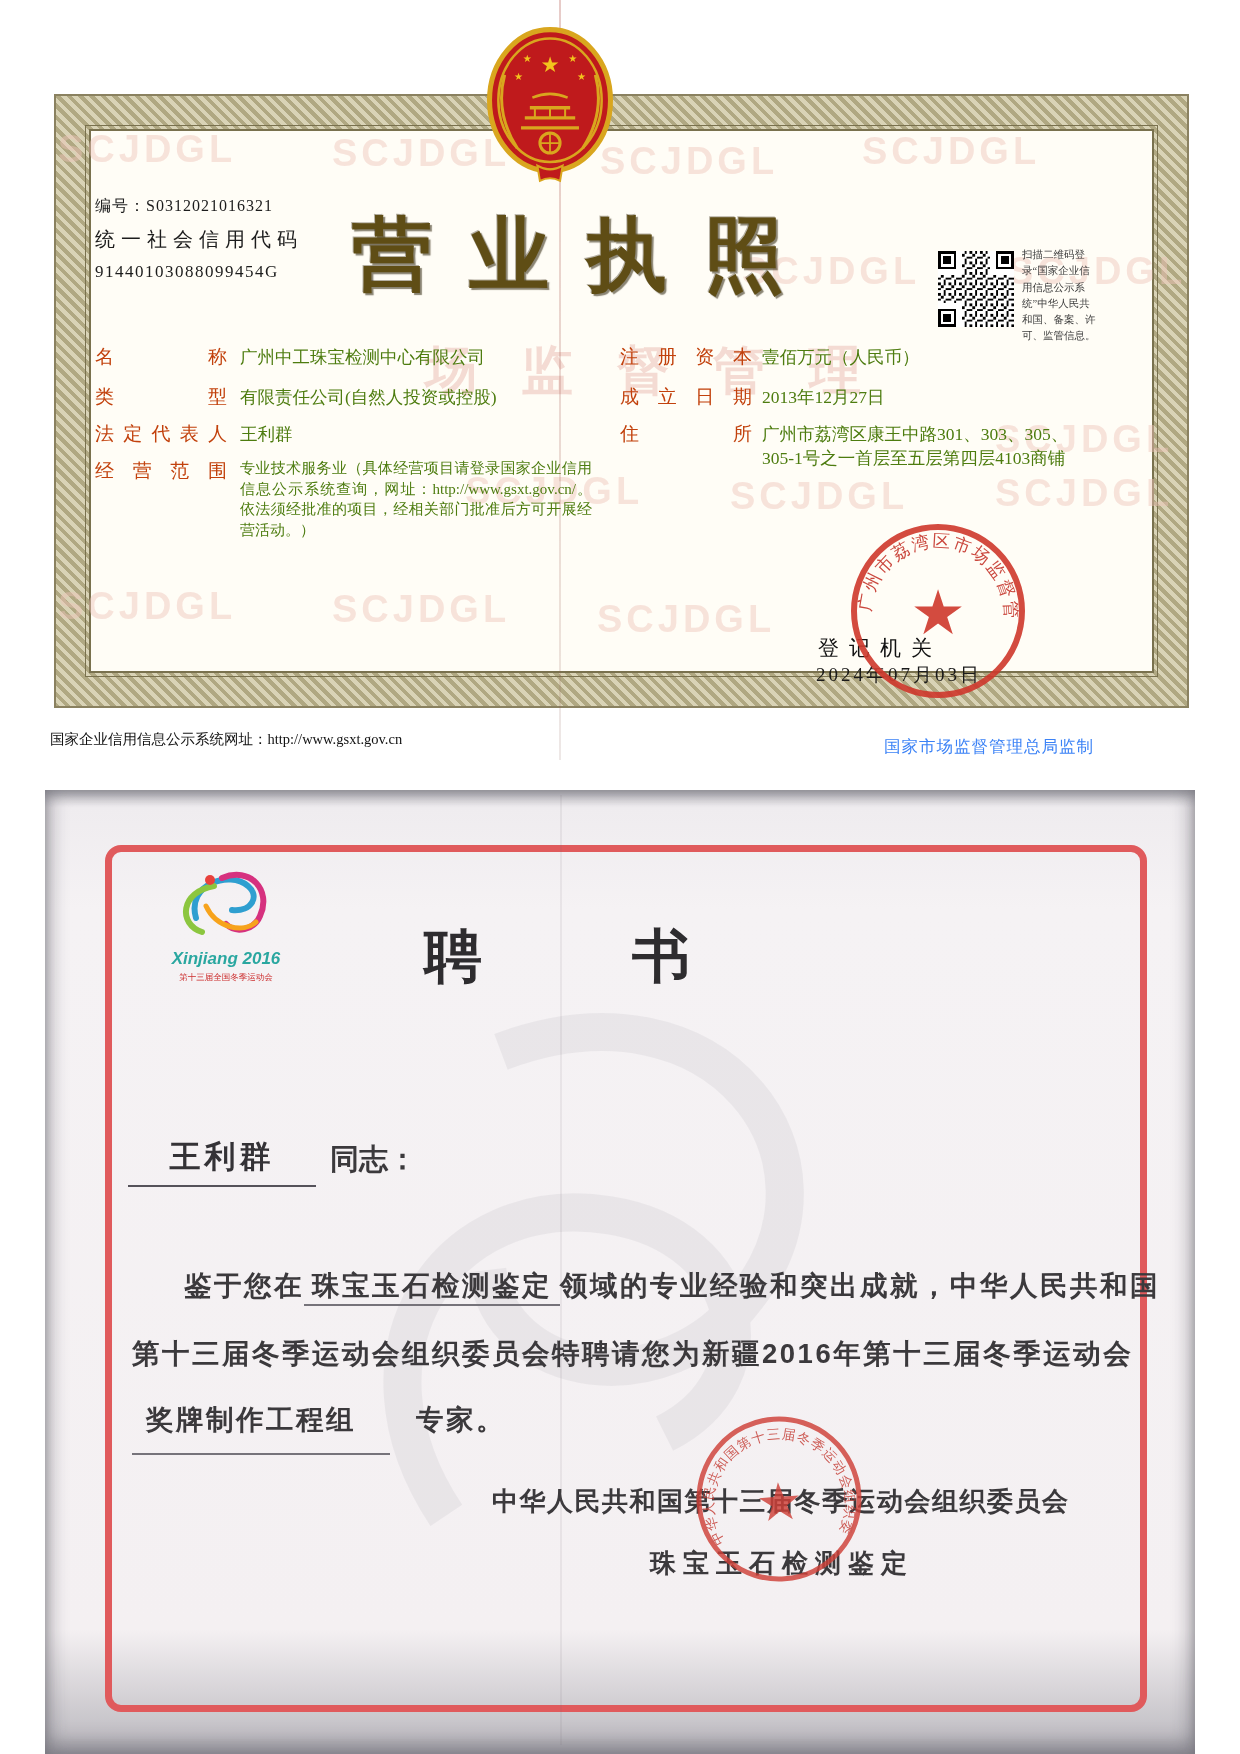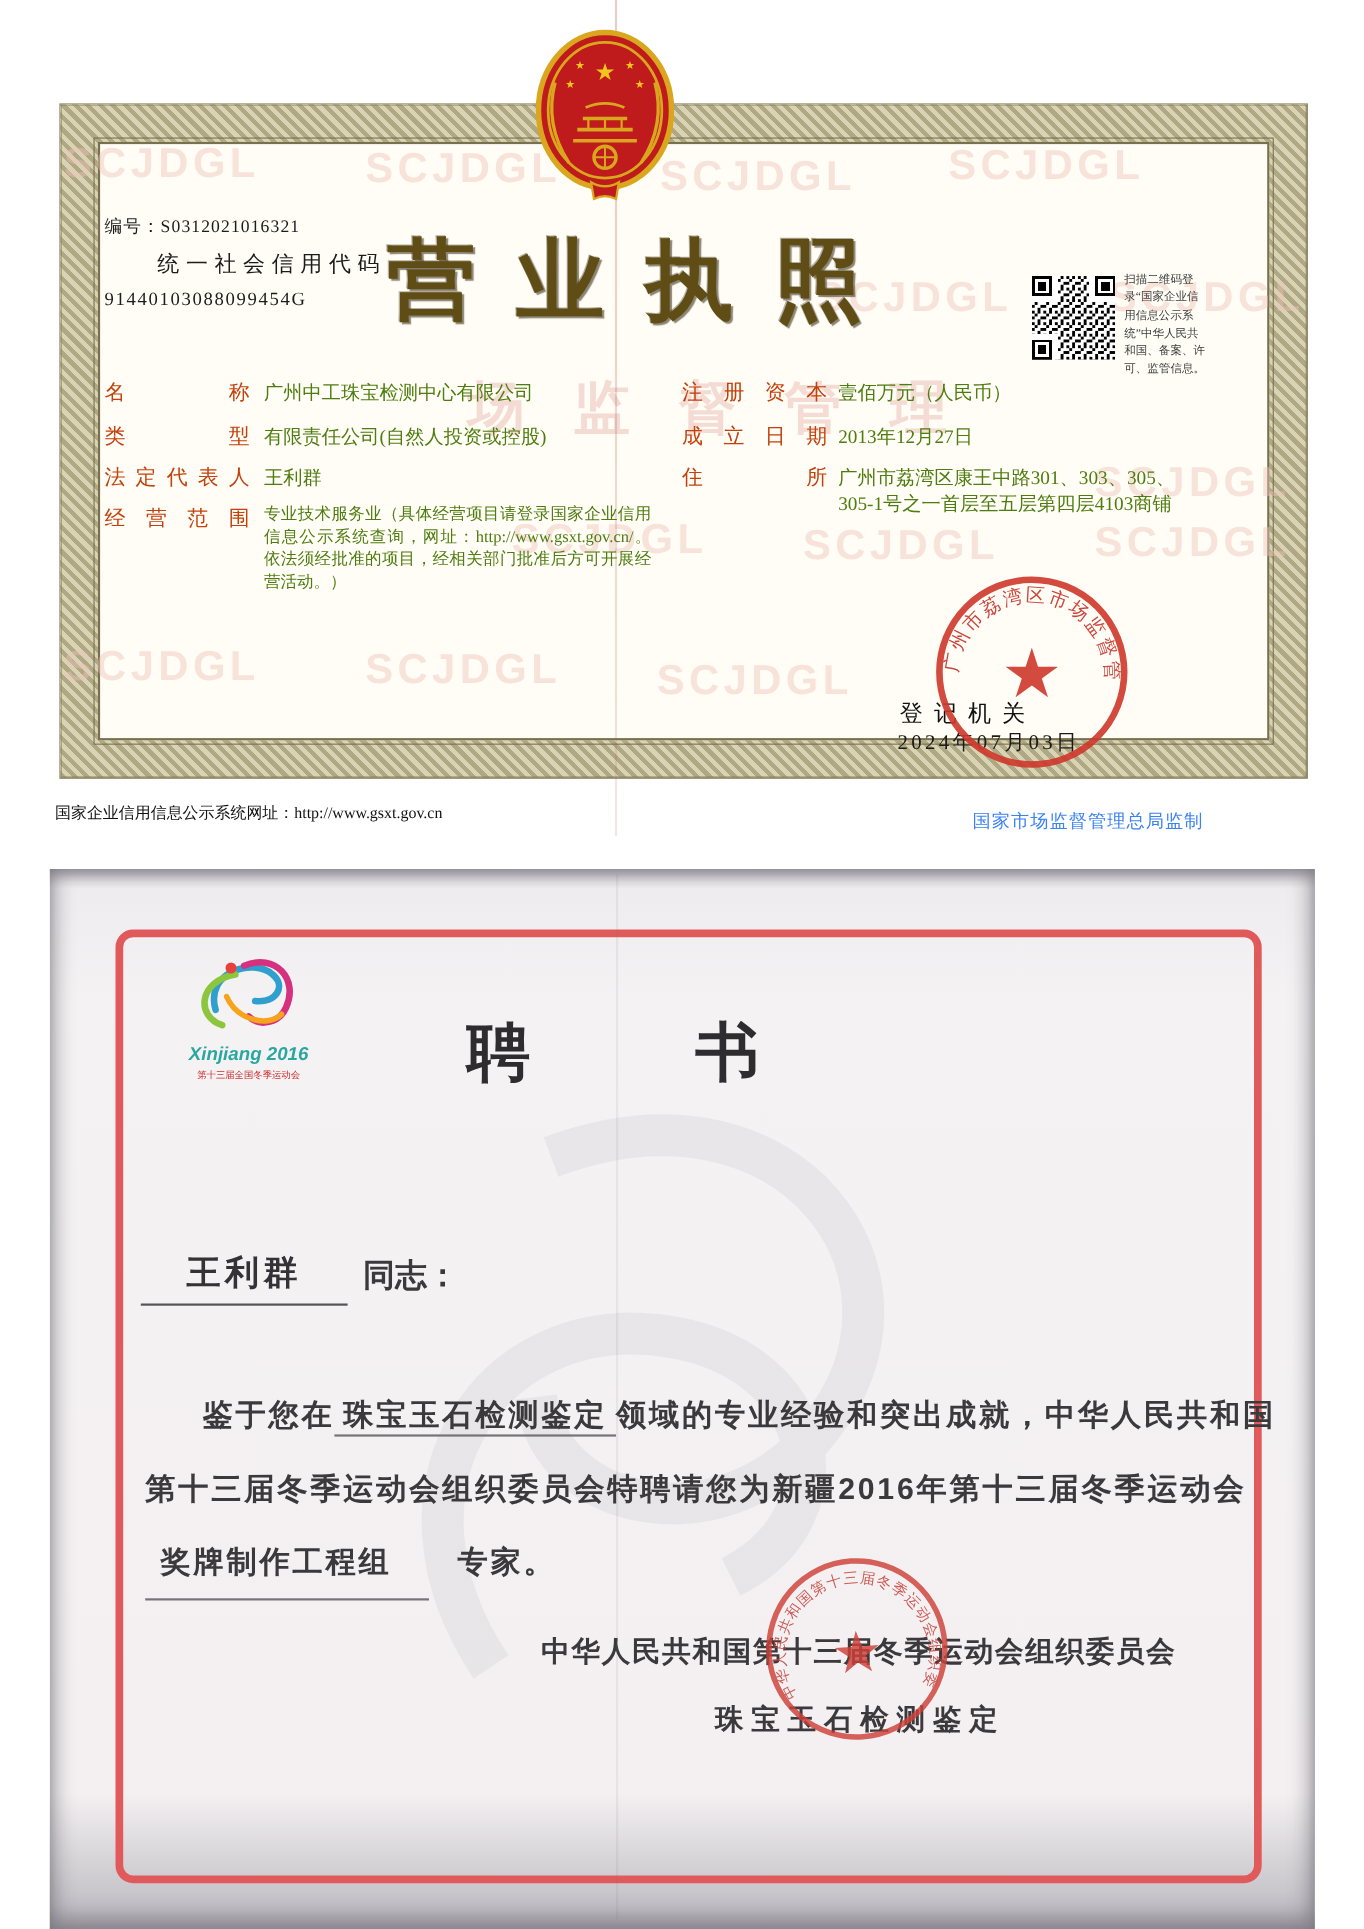--- a/index.html
+++ b/index.html
@@ -14,21 +14,21 @@
     box-shadow:0 0 0 1px #8a8160, inset 0 0 0 1px #8a8160;z-index:1;}
   .lic-inner{width:100%;height:100%;background:#fffdf6;border:2px solid #79714e;outline:1px solid #79714e;outline-offset:3px;box-sizing:border-box;}
 
   .wm{position:absolute;font-family:"Liberation Sans",sans-serif;font-weight:bold;font-size:38px;
       letter-spacing:4px;color:#eec4ba;opacity:.45;z-index:2;white-space:nowrap;}
   .wm-red{position:absolute;left:425px;top:336px;font-size:52px;letter-spacing:44px;font-weight:bold;
       color:rgba(198,86,74,.20);z-index:2;white-space:nowrap;}
 
   .lic-serial{position:absolute;left:95px;top:196px;z-index:3;color:#1c1c1c;}
   .lic-serial .l1{font-size:16px;letter-spacing:1px;}
-  .lic-serial .l2{font-size:20px;letter-spacing:6px;margin-top:9px;margin-left:48px;}
+  .lic-serial .l2{font-size:20px;letter-spacing:6px;margin-top:9px;}
   .lic-serial .l3{font-size:17px;letter-spacing:1.5px;margin-top:9px;}
 
   .lic-title{position:absolute;left:352px;top:202px;width:432px;display:flex;justify-content:space-between;
       z-index:3;font-size:80px;font-weight:bold;color:#5f4d15;
       text-shadow:2px 2px 1px rgba(42,32,8,.55), -1px -1px 0 rgba(42,32,8,.35);}
 
   .qr{position:absolute;left:938px;top:251px;width:76px;height:76px;z-index:3;}
   .qr-caption{position:absolute;left:1022px;top:247px;width:76px;z-index:3;font-size:10.5px;line-height:1.55;
       color:#3c3c3c;font-weight:500;}
 

